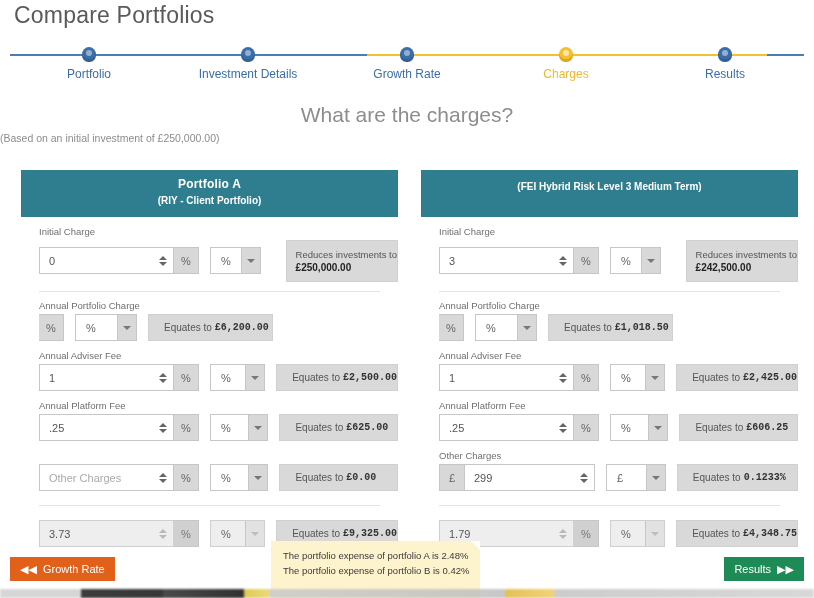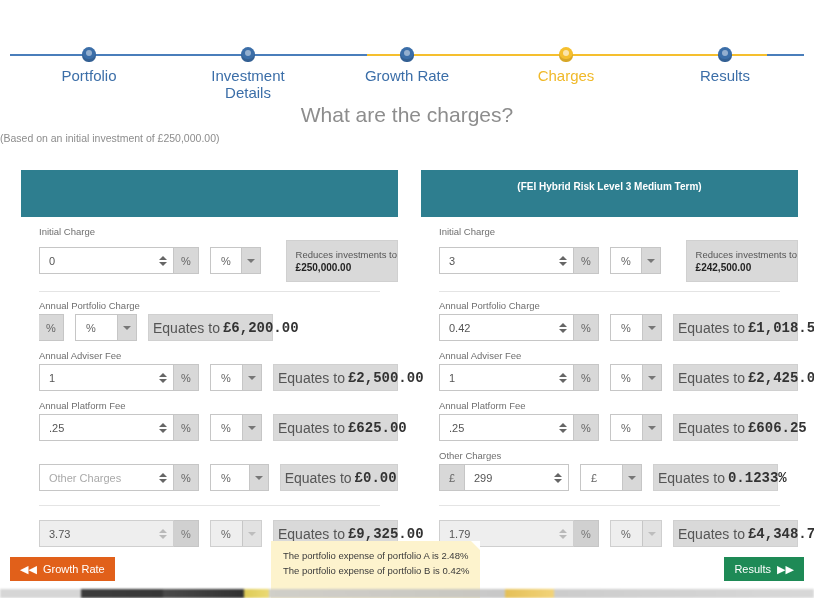--- a/index.html
+++ b/index.html
@@ -60,21 +60,21 @@
     position: absolute;
     left: 4px; top: 3px;
     width: 6px; height: 6px;
     border-radius: 50%;
     background: rgba(255,255,255,.45);
   }
   .step.active .dot { background: #f5bf2e; }
   .step.active .dot::after { background: rgba(255,255,255,.6); }
   .step .label {
     margin-top: 5px;
-    font-size: 15px;
+    font-size: 12px;
     color: #3b6ea8;
   }
   .step.active .label { color: #f0b929; }
 
   
   .question {
     position: absolute;
     left: 0; top: 103px;
     width: 814px;
     text-align: center;
@@ -154,21 +154,21 @@
     display: flex; align-items: center;
   }
   .numbox .val {
     font-size: 11px;
     color: #555;
     padding-left: 9px;
     flex: 1;
     white-space: nowrap; overflow: hidden;
   }
   .numbox .val.placeholder { color: #a9a9a9; }
-  .numbox.narrow { width: 105px; }
+  .numbox.narrow { width: 131px; }
 
   .spin {
     width: 13px; height: 18px;
     margin-right: 4px;
     display: flex; flex-direction: column; justify-content: center;
     gap: 2px;
   }
   .spin i {
     display: block;
     width: 0; height: 0;
@@ -205,22 +205,22 @@
   }
   .sel.disabled .caret::after { border-top-color: #bdbdbd; }
 
   .equates {
     margin-left: 11px;
     height: 27px;
     width: 125px;
     background: #d9d9d9;
     border: 1px solid #d0d0d0;
     display: flex; align-items: center;
-    padding-left: 4px;
-    font-size: 14px;
+    padding-left: 15px;
+    font-size: 10px;
     color: #555;
     white-space: nowrap;
   }
   .equates b { font-weight: bold; color: #333; margin-left: 3px; font-family: Liberation Mono, monospace; }
 
   .reduces {
     margin-left: 25px;
     height: 42px;
     width: 125px;
     background: #d9d9d9;
@@ -300,20 +300,21 @@
       #c4c4c4 68%, #d2d2d2 100%);
     filter: blur(1px);
     opacity: .85;
   }
 </style>
 </head>
 <body>
 
 <div id="app">
 
+  <div class="page-title">Compare Portfolios</div>
 
   <div class="tracker">
     <div class="tracker-line"></div>
     <div class="tracker-line-active" style="left:357px;width:400px;"></div>
     <div id="steps-host">
         <div class="step" style="left: 79px;">
           <div class="dot"></div>
           <div class="label">Portfolio</div>
         </div>
         <div class="step" style="left: 238px;">
@@ -335,20 +336,22 @@
       </div>
   </div>
 
   <div class="question">What are the charges?</div>
   <div class="question-sub">(Based on an initial investment of £250,000.00)</div>
 
   <div class="columns">
 
     <div class="col col-a">
       <div class="col-head">
+        <div class="ttl">Portfolio A</div>
+        <div class="sub">(RIY - Client Portfolio)</div>
       </div>
       <div class="rows">
 
         <div class="field-label">Initial Charge</div>
         <div class="row first">
           <div class="igrp">
             <div class="numbox">
               <span class="val">0</span>
               <span class="spin">
                   <i class="up"></i>
@@ -503,27 +506,20 @@
             <b>£242,500.00</b>
           </div>
         </div>
 
         <div class="divider"></div>
 
         <div id="b-rows-host">
             <div class="field-label">Annual Portfolio Charge</div>
             <div class="row">
               <div class="igrp">
-                <div class="numbox">
-                  <span class="val">0.42</span>
-                  <span class="spin">
-                    <i class="up"></i>
-                    <i class="dn"></i>
-                  </span>
-                </div>
                 <div class="addon addon-right">%</div>
               </div>
               <div class="sel">
                 <span class="sv">%</span>
                 <span class="caret"></span>
               </div>
               <div class="equates">
                 <span>Equates to</span>
                 <b>£1,018.50</b>
               </div>

